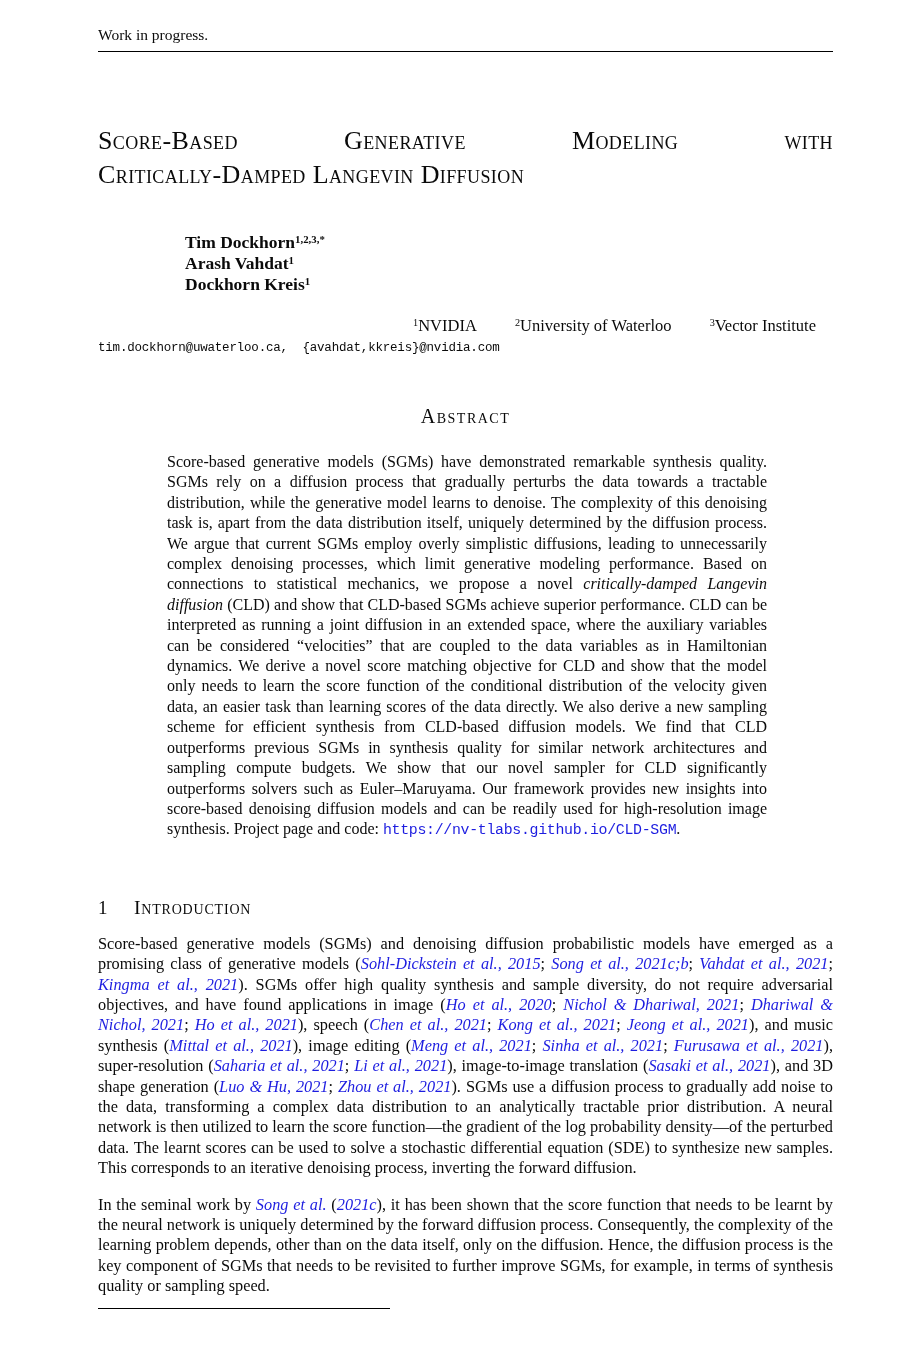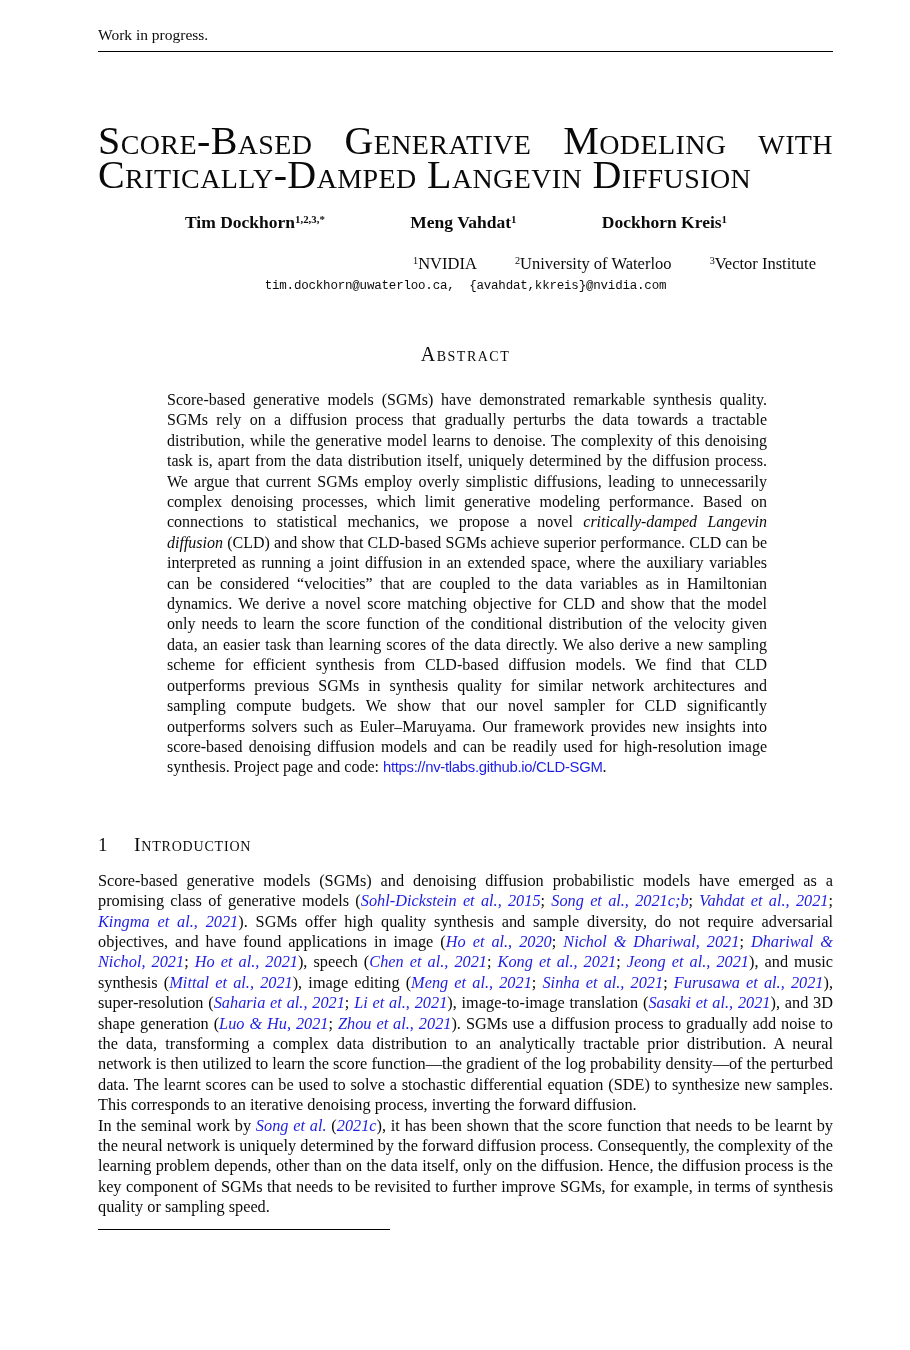--- a/index.html
+++ b/index.html
@@ -14,51 +14,52 @@
     font-family: "Liberation Serif", serif;
     overflow: hidden;
     padding: 26px 77px 0 98px;
   }
   .header-note { font-size: 15.5px; }
   .header-rule { border: none; border-top: 1.2px solid #000; margin-top: 7px; width: 735px; }
 
   .paper-title {
     margin-top: 72px;
     font-variant: small-caps;
-    font-size: 40px;
+    font-size: 26px;
     line-height: 34px;
     letter-spacing: 0.4px;
     width: 735px;
   }
   .title-line1 { text-align: justify; text-align-last: justify; }
   .title-line2 { text-align: left; }
 
   .authors-row {
-    margin-top: 20px;
+    margin-top: 40px;
     margin-left: 87px;
     width: 542px;
     display: flex;
     justify-content: space-between;
     font-weight: bold;
     font-size: 17.5px;
+    flex-direction: column;
   }
   .sup { font-size: 0.62em; position: relative; top: -0.5em; }
 
   .affils-row {
     margin-top: 21px;
     width: 735px;
     text-align: right;
     font-size: 16.5px;
   }
   .affil { margin: 0 17px; }
 
   .emails-row {
     margin-top: 5px;
     width: 735px;
-    text-align: center;
+    text-align: left;
     font-family: "Liberation Mono", monospace;
     font-size: 12.5px;
     white-space: pre;
     letter-spacing: -0.2px;
   }
 
   .abstract-heading {
     margin-top: 50px;
     width: 735px;
     text-align: center;
@@ -82,46 +83,46 @@
   .section-number { font-size: 19px; display: inline-block; width: 36px; }
   .section-title { font-variant: small-caps; font-size: 19.5px; letter-spacing: 0.8px; }
 
   .body-paragraph {
     margin-top: 15px;
     width: 735px;
     font-size: 16.3px;
     line-height: 20.4px;
     text-align: justify;
   }
-  .body-paragraph + .body-paragraph { margin-top: 0; }
+  .body-paragraph + .body-paragraph { margin-top: 16px; }
 
   .footnote-rule { border: none; border-top: 1px solid #000; width: 292px; margin-top: 11px; }
   .footnote { margin-top: 4px; width: 735px; font-size: 13.5px; text-indent: 13px; }
 
   
   .seg-link { color: var(--link); font-style: italic; }
-  .seg-linkcode { color: var(--link); font-family: Liberation Sans, sans-serif; font-size: 0.93em; letter-spacing: -0.3px; }
+  .seg-linkcode { color: var(--link); font-family: Liberation Mono, monospace; font-size: 0.93em; letter-spacing: -0.3px; }
   .seg-em { font-style: italic; }
 </style>
 </head>
 <body>
 
 <div class="page">
 
   <div class="header-note">Work in progress.</div>
   <hr class="header-rule">
 
   <div class="paper-title">
     <div class="title-line1">Score-Based Generative Modeling with</div>
     <div class="title-line2">Critically-Damped Langevin Diffusion</div>
   </div>
 
   <div class="authors-row">
     <span class="author"><span>Tim Dockhorn</span><span class="sup">1,2,3,*</span></span>
-    <span class="author"><span>Meng Vahdat</span><span class="sup">1</span></span>
+    <span class="author"><span>Arash Vahdat</span><span class="sup">1</span></span>
     <span class="author"><span>Dockhorn Kreis</span><span class="sup">1</span></span>
   </div>
 
   <div class="affils-row">
     <span class="affil"><span class="sup">1</span><span>NVIDIA</span></span>
     <span class="affil"><span class="sup">2</span><span>University of Waterloo</span></span>
     <span class="affil"><span class="sup">3</span><span>Vector Institute</span></span>
   </div>
 
   <div class="emails-row">tim.dockhorn@uwaterloo.ca,  {avahdat,kkreis}@nvidia.com</div>

